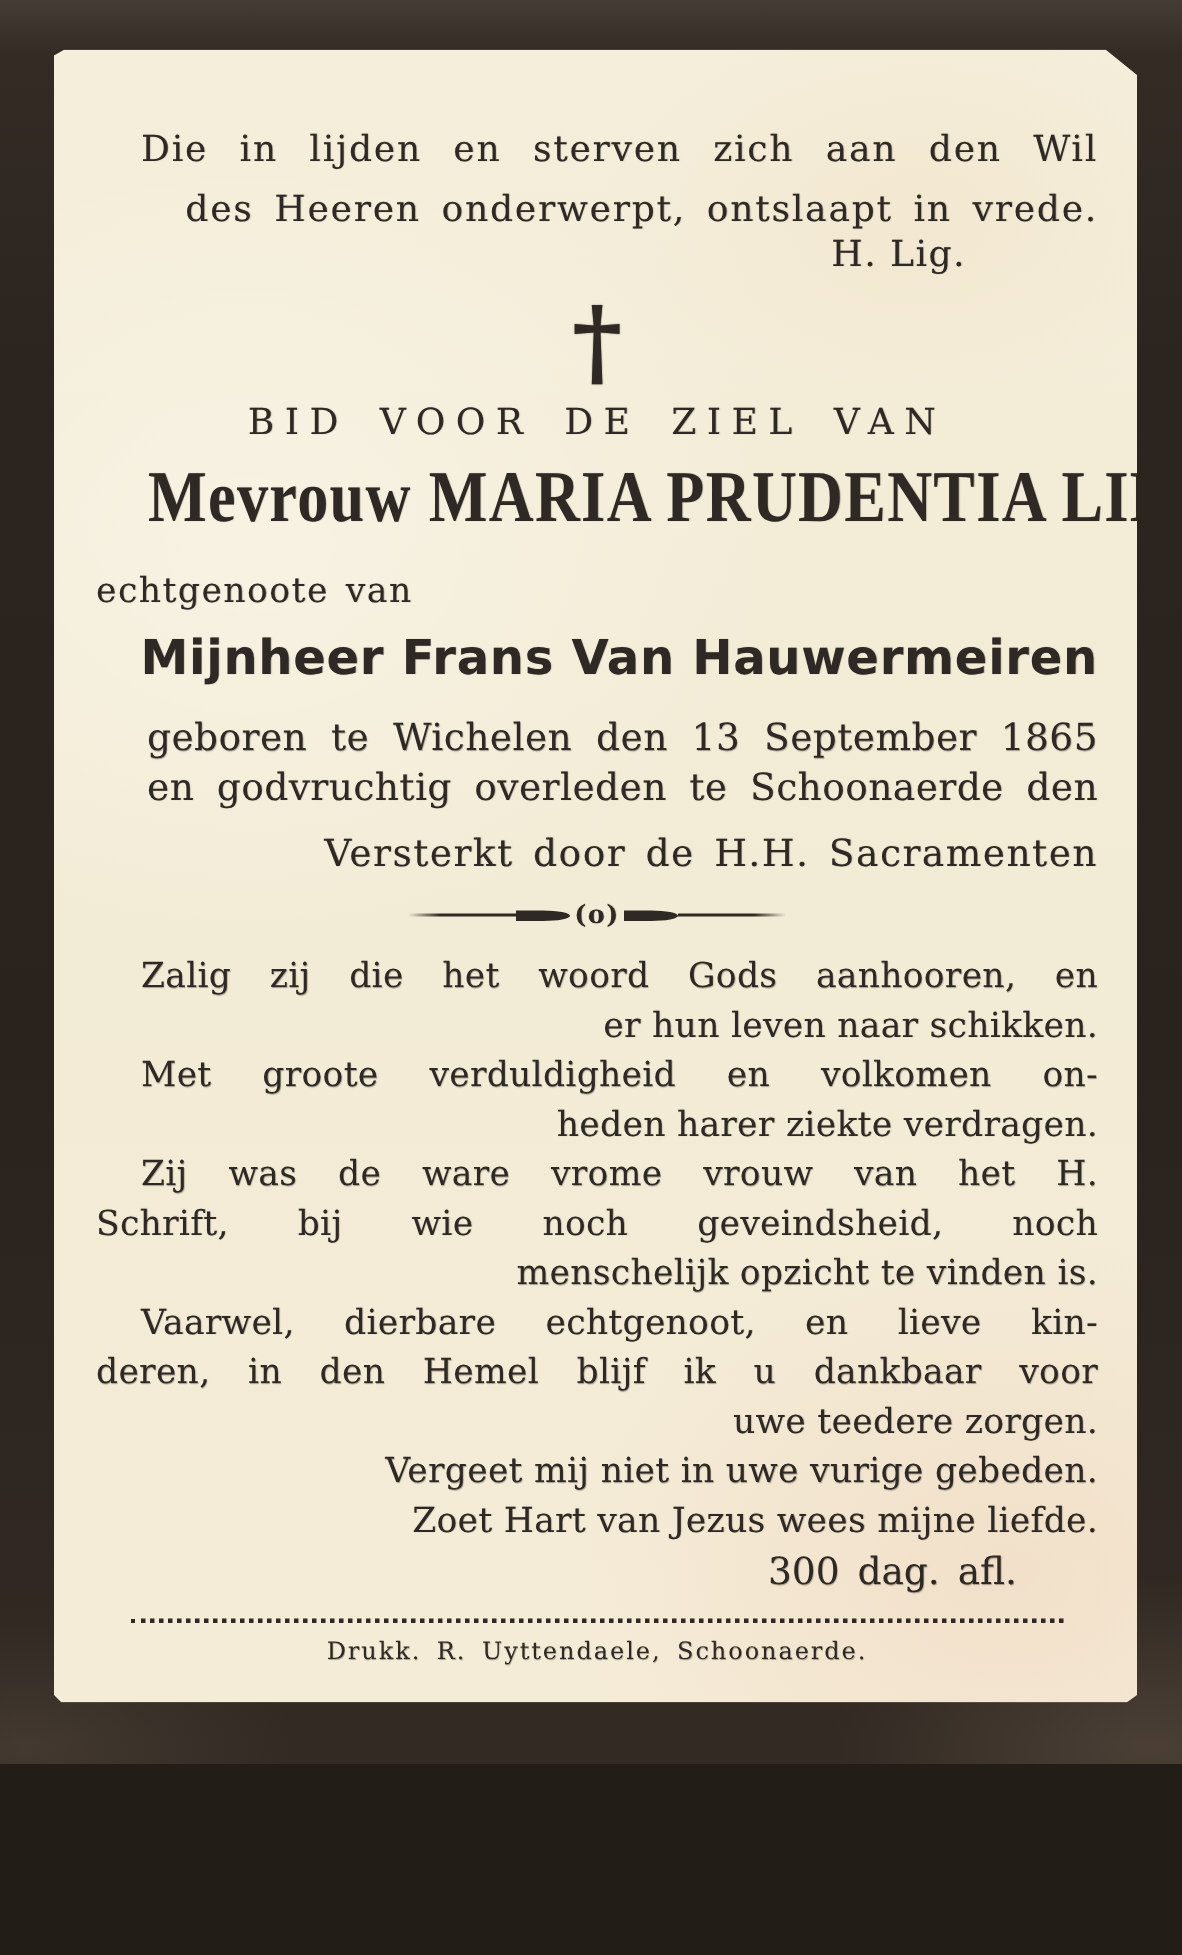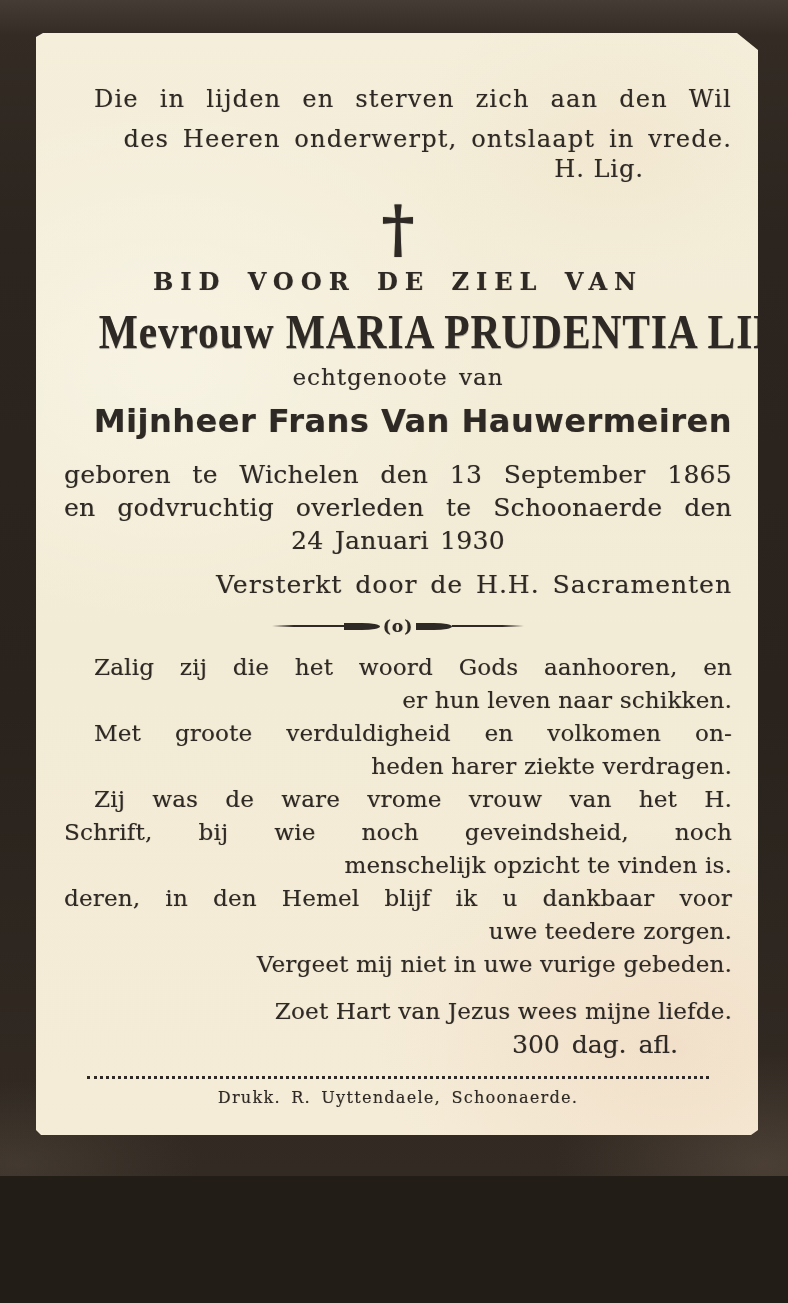--- a/index.html
+++ b/index.html
@@ -64,68 +64,68 @@
   
   .cross {
     text-align: center; margin-top: 16px;
     font-size: 64px; line-height: 60px; font-weight: bold;
     text-shadow: 0 0 1px rgba(46,41,36,0.7);
   }
 
   
   .intro {
     text-align: center; margin-top: 8px;
-    font-size: 24px; font-weight: bold;
+    font-size: 24px; font-weight: normal;
     letter-spacing: 7px; word-spacing: 6px;
   }
   .name {
     text-align: center; margin-top: 10px;
     font-family: "Liberation Serif", serif;
     font-size: 45px; font-weight: bold;
     white-space: nowrap;
   }
   .name .squeeze {
     display: inline-block;
     transform: scale(0.92, 1.08);
     transform-origin: center;
     letter-spacing: 1px;
   }
   .relation {
-    text-align: center; margin-top: 6px;
+    text-align: left; margin-top: 24px;
     font-size: 23px; letter-spacing: 1px; word-spacing: 3px;
   }
   .spouse {
     text-align: right; margin-top: 12px;
     font-family: "DejaVu Sans", sans-serif;
     font-size: 32px; font-weight: bold; letter-spacing: 0.5px;
   }
 
   
   .vitals { margin-top: 18px; font-size: 25px; word-spacing: 3px; letter-spacing: 0.3px; }
-  .vitals .ln { text-align: center; line-height: 33px; text-indent: 0; }
+  .vitals .ln { text-align: center; line-height: 33px; text-indent: 0; margin-left: 34px; }
   .sacraments {
     text-align: right; margin-top: 13px;
     font-size: 25px; letter-spacing: 1px; word-spacing: 4px;
   }
 
   
   .divider {
     margin-top: 16px; height: 22px;
     display: flex; align-items: center; justify-content: center;
   }
   .div-line { width: 72px; height: 2px; background: linear-gradient(90deg, transparent, #2e2924 30%, #2e2924); }
   .div-line.right { background: linear-gradient(270deg, transparent, #2e2924 30%, #2e2924); }
   .div-leaf { width: 36px; height: 7px; background: #2e2924; border-radius: 0 50% 50% 0 / 0 50% 50% 0; }
   .div-leaf.left  { border-radius: 50% 0 0 50% / 50% 0 0 50%; transform: rotate(180deg); }
   .div-ornament { font-size: 17px; font-weight: bold; padding: 0 3px; letter-spacing: 1px; }
 
   
   .body-text { margin-top: 14px; font-size: 23px; letter-spacing: 0.2px; }
   .para { margin: 0; }
-  .para:last-child { margin-top: 14px; }
+  .para:last-child { margin-top: 0; }
 
   .indulgence {
     text-align: right; padding-right: 54px; margin-top: 2px;
     font-size: 25px; word-spacing: 4px;
   }
 
   
   .dotted-rule {
     margin: 17px auto 0 auto; width: 93%;
     border-top: 3px dotted #2e2924; height: 0;
@@ -155,21 +155,20 @@
       <span class="squeeze">Mevrouw MARIA PRUDENTIA LIEVENS</span>
     </div>
 
     <div class="relation">echtgenoote van</div>
 
     <div class="spouse">Mijnheer Frans Van Hauwermeiren</div>
 
     <div class="vitals">
         <div class="ln first mid">geboren te Wichelen den 13 September 1865</div>
         <div class="ln mid">en godvruchtig overleden te Schoonaerde den</div>
-        <div class="ln">24 Januari 1930</div>
       </div>
 
     <div class="sacraments">Versterkt door de H.H. Sacramenten</div>
 
     <div class="divider">
       <span class="div-line"></span>
       <span class="div-leaf left"></span>
       <span class="div-ornament">(o)</span>
       <span class="div-leaf"></span>
       <span class="div-line right"></span>
@@ -183,20 +182,21 @@
         <div class="para">
           <div class="ln first mid">Met groote verduldigheid en volkomen on-</div>
           <div class="ln">heden harer ziekte verdragen.</div>
         </div>
         <div class="para">
           <div class="ln first mid">Zij was de ware vrome vrouw van het H.</div>
           <div class="ln mid">Schrift, bij wie noch geveindsheid, noch</div>
           <div class="ln">menschelijk opzicht te vinden is.</div>
         </div>
         <div class="para">
+          <div class="ln first mid">Vaarwel, dierbare echtgenoot, en lieve kin-</div>
           <div class="ln mid">deren, in den Hemel blijf ik u dankbaar voor</div>
           <div class="ln">uwe teedere zorgen.</div>
         </div>
         <div class="para">
           <div class="ln first">Vergeet mij niet in uwe vurige gebeden.</div>
         </div>
         <div class="para">
           <div class="ln first">Zoet Hart van Jezus wees mijne liefde.</div>
         </div>
       </div>

